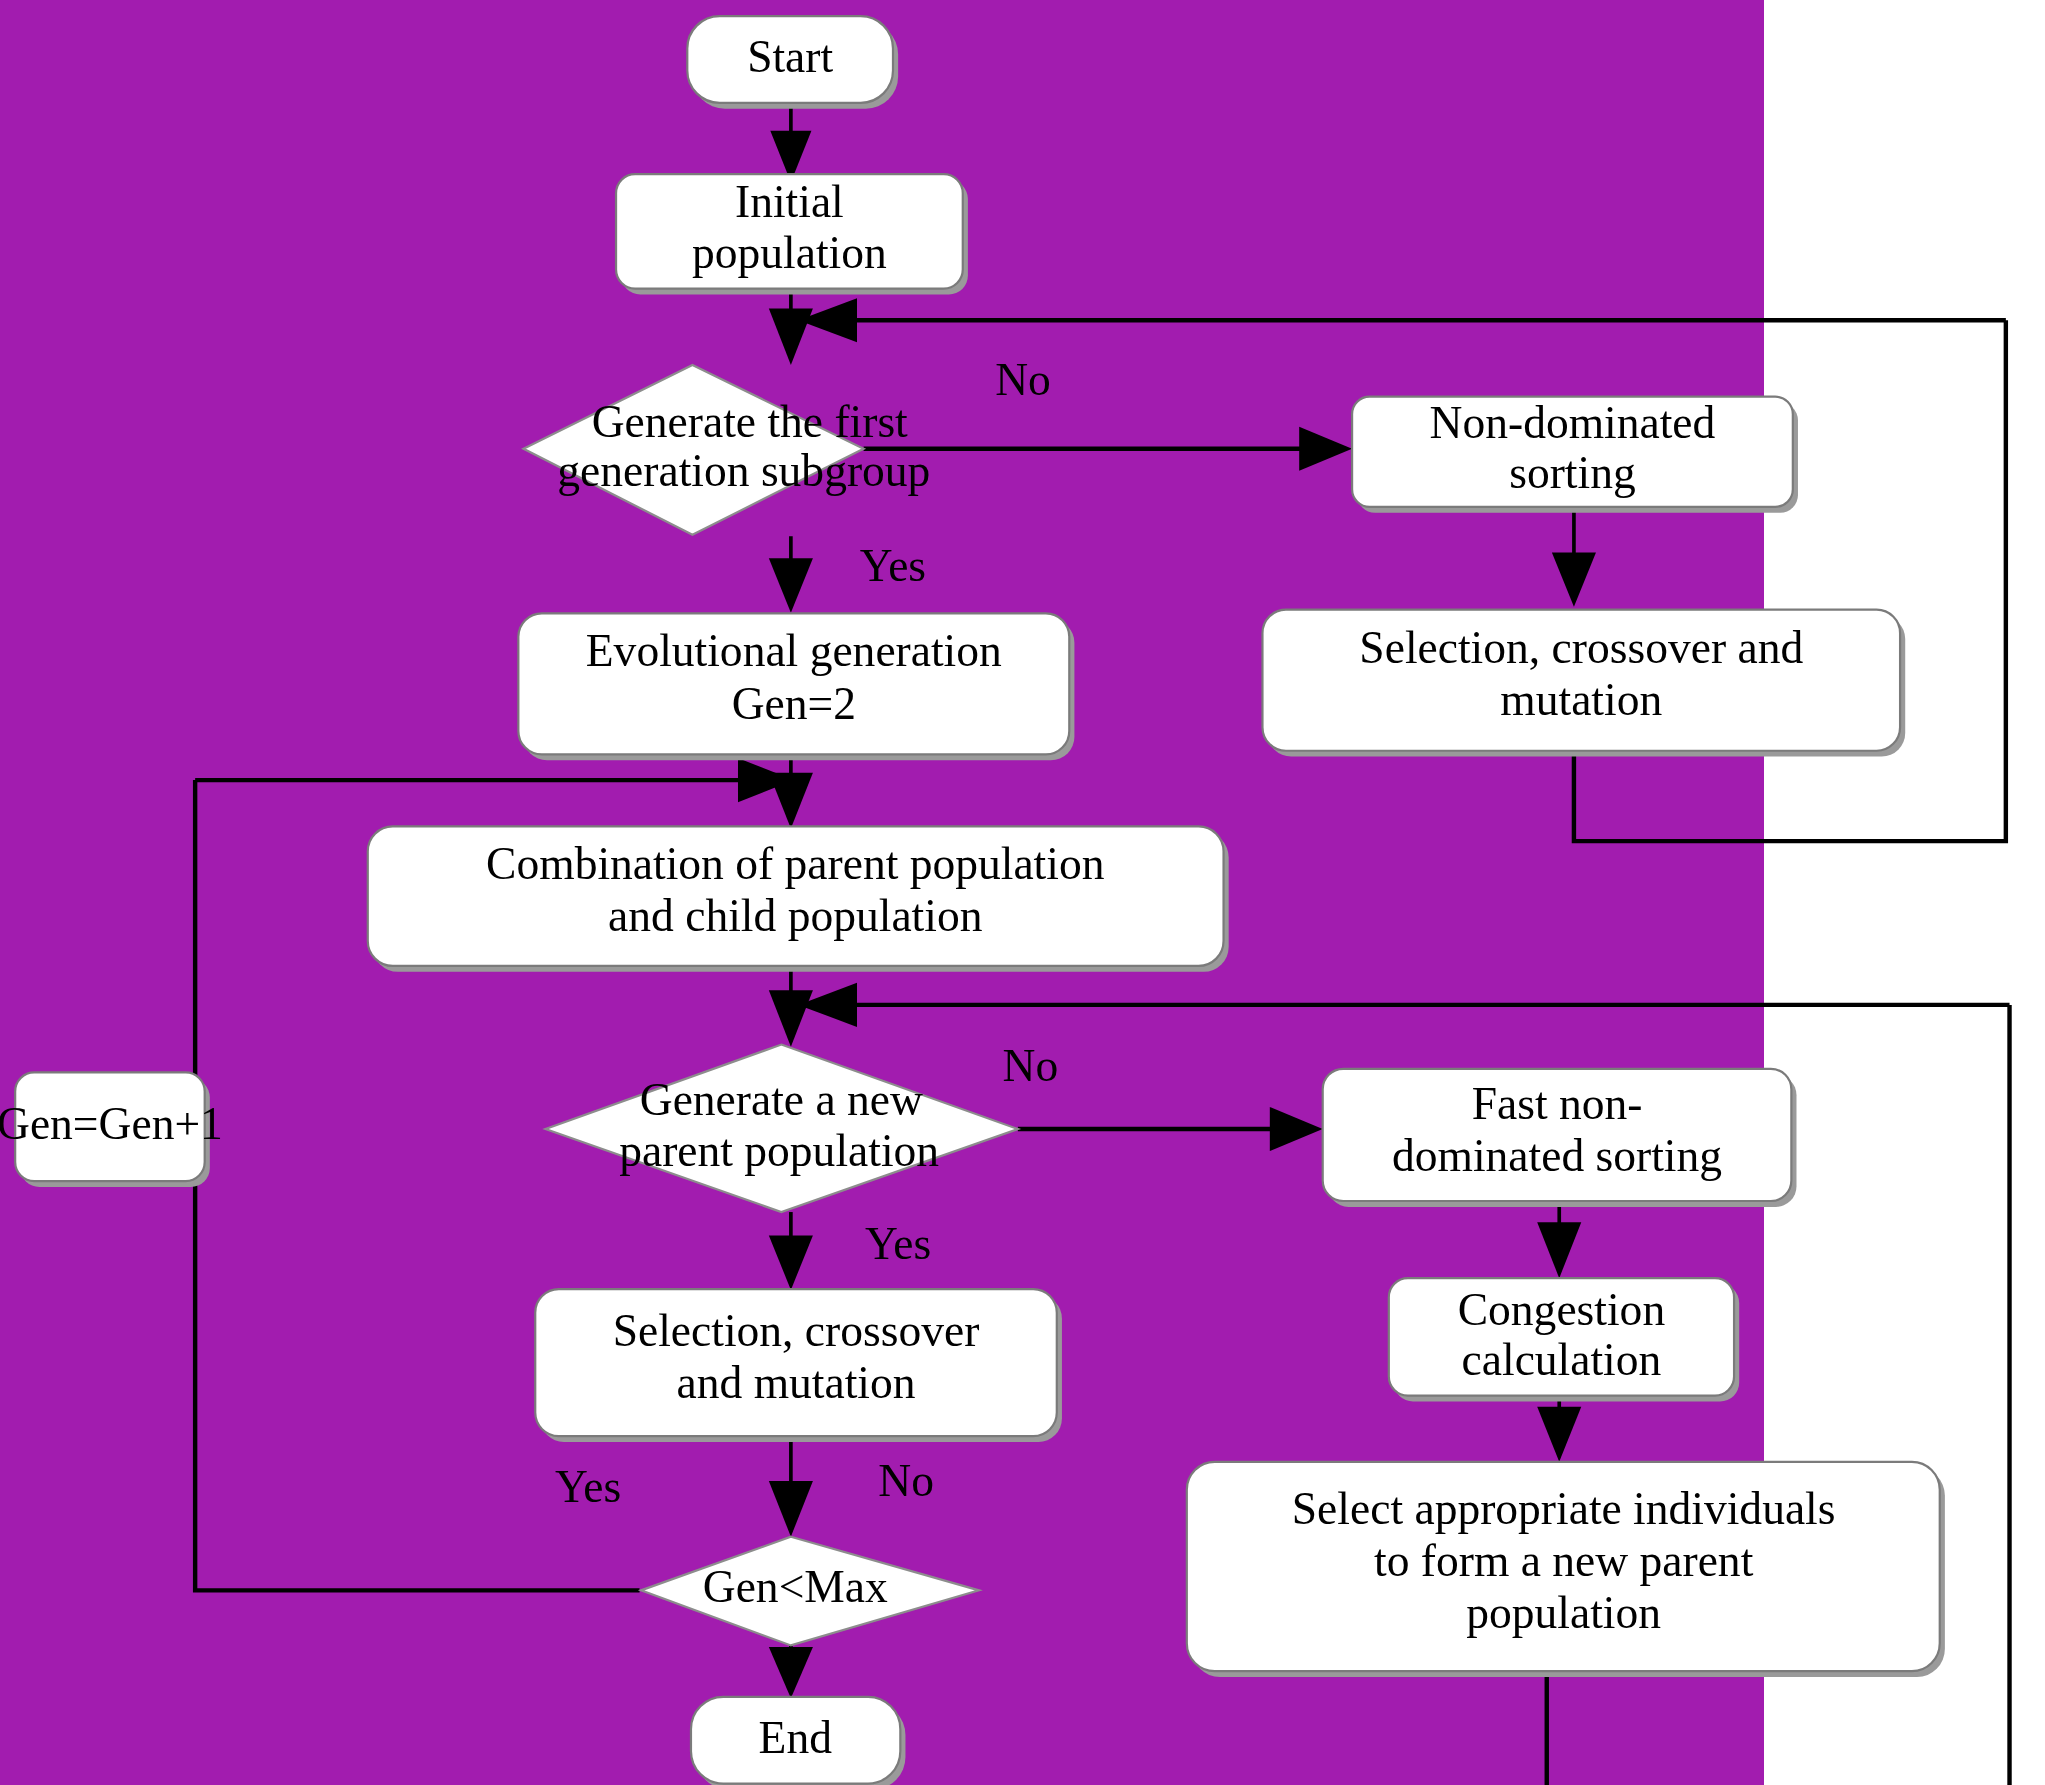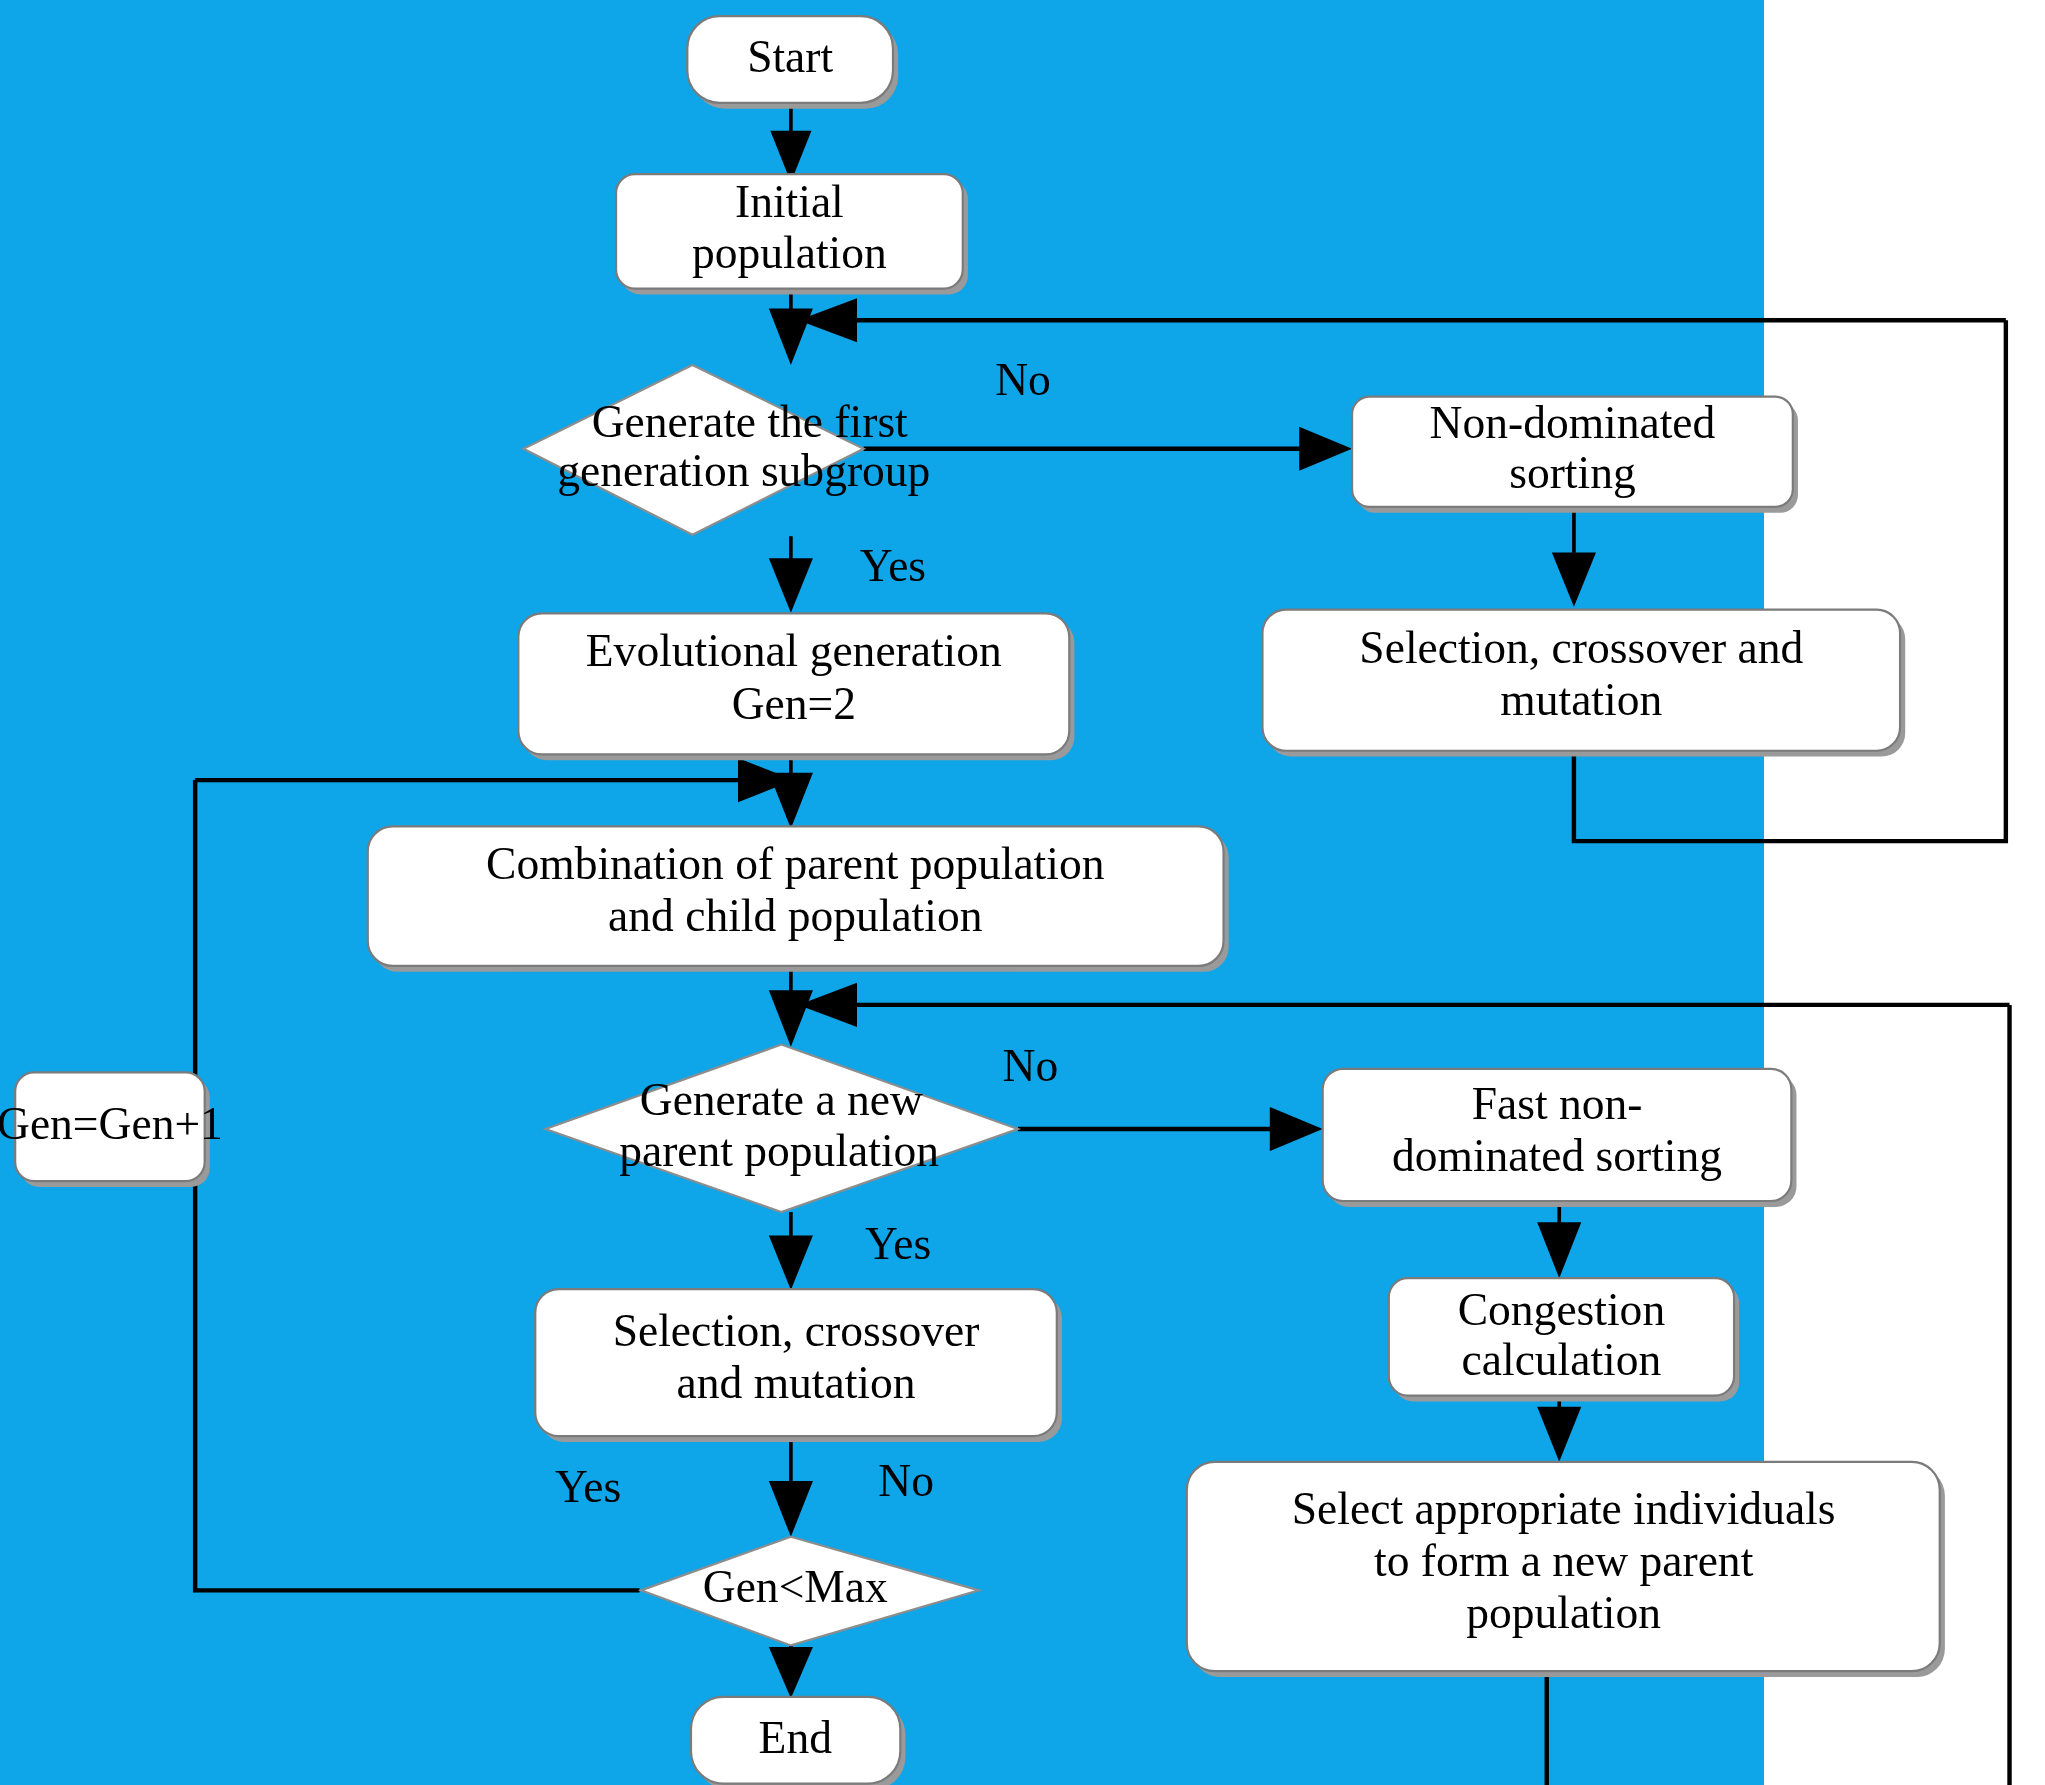--- a/index.html
+++ b/index.html
@@ -10,21 +10,21 @@
   body {
     width: 2046px;
     height: 1785px;
     font-family: "Liberation Serif", "DejaVu Serif", serif;
     overflow: hidden;
   }
   #flow-root {
     position: relative;
     width: 1764px;
     height: 1785px;
-    background: #0ea5e9;
+    background: #a21caf;
   }
   svg.flow-svg {
     position: absolute;
     left: 0;
     top: 0;
     width: 2046px;
     height: 1785px;
     display: block;
   }
   .node-box {

